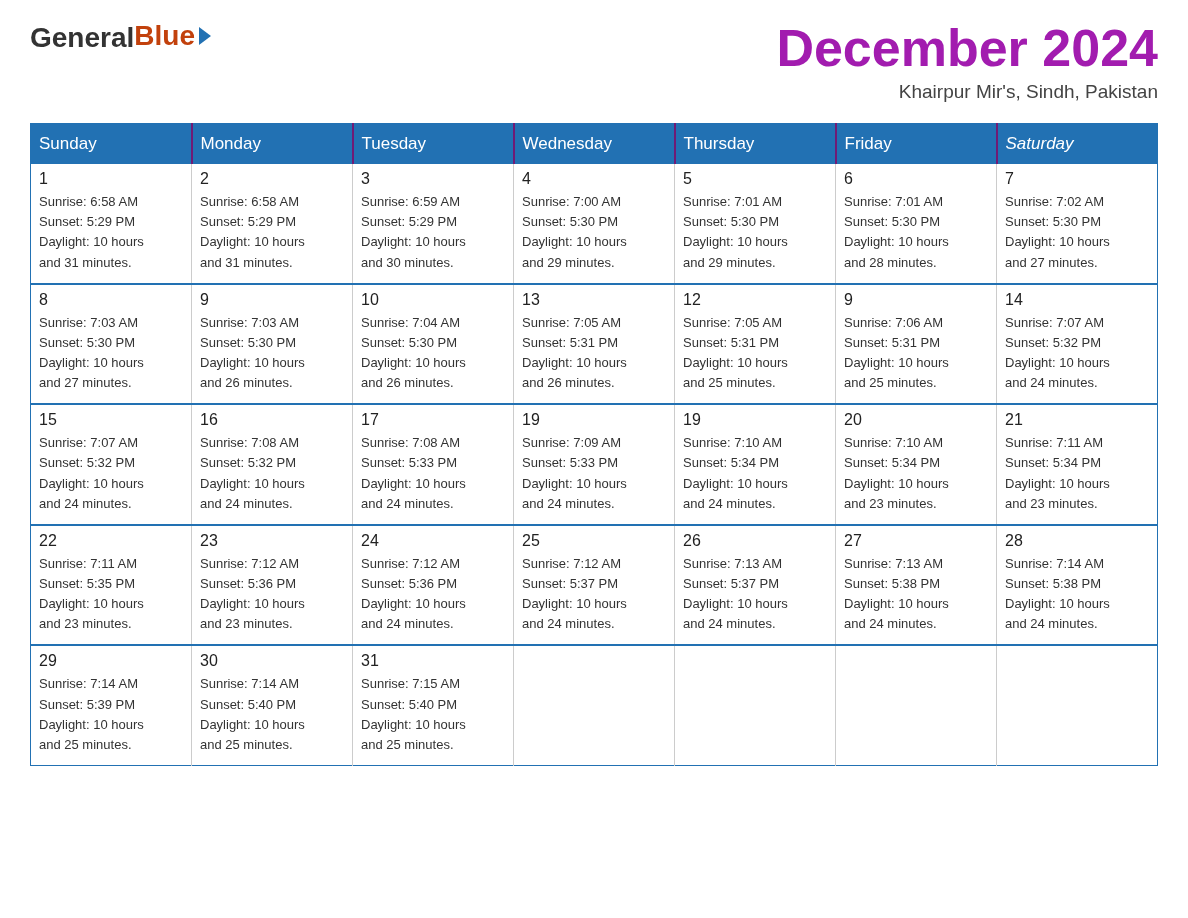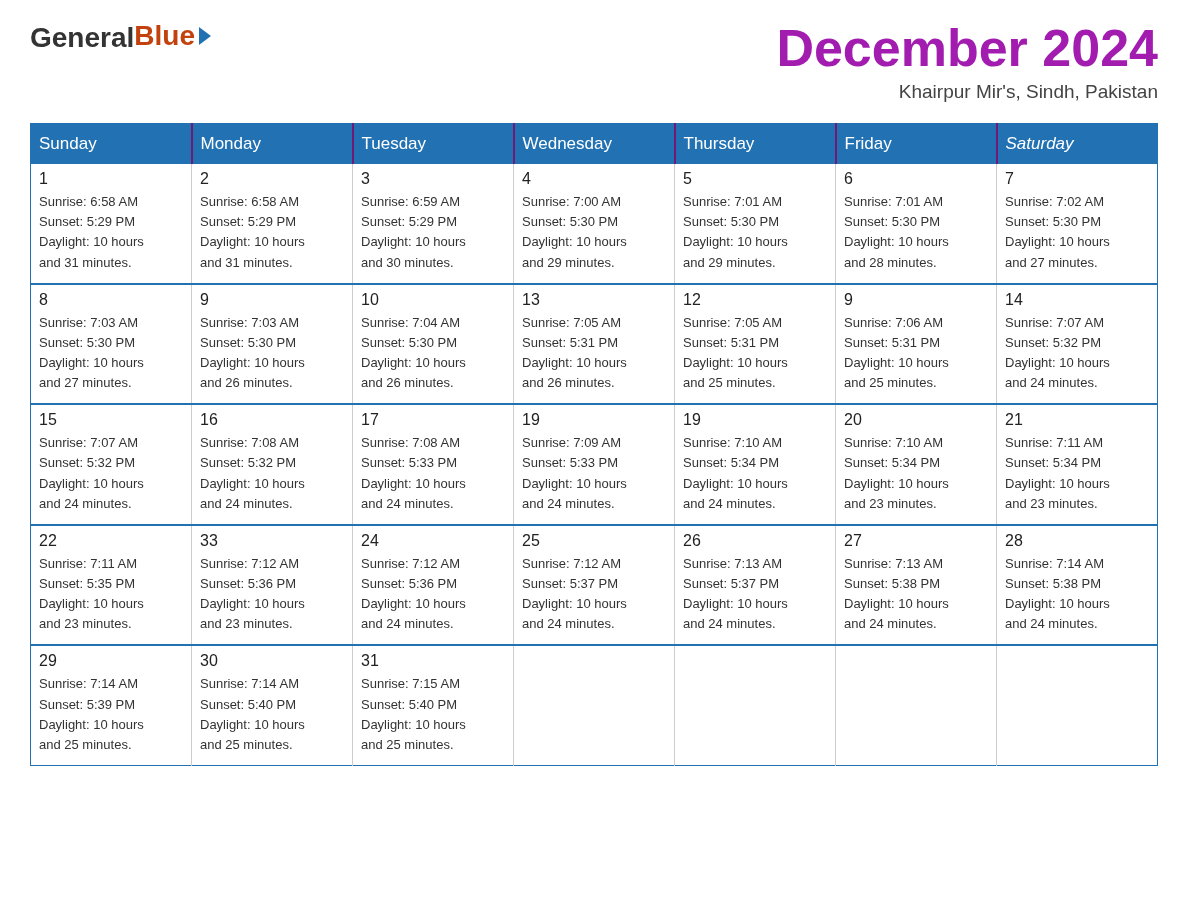--- a/index.html
+++ b/index.html
@@ -226,21 +226,21 @@
           <span class="day-number">21</span>
           <div class="day-info">Sunrise: 7:11 AM<br>Sunset: 5:34 PM<br>Daylight: 10 hours<br>and 23 minutes.</div>
         </td>
       </tr>
       <tr>
         <td>
           <span class="day-number">22</span>
           <div class="day-info">Sunrise: 7:11 AM<br>Sunset: 5:35 PM<br>Daylight: 10 hours<br>and 23 minutes.</div>
         </td>
         <td>
-          <span class="day-number">33</span>
+          <span class="day-number">23</span>
           <div class="day-info">Sunrise: 7:12 AM<br>Sunset: 5:36 PM<br>Daylight: 10 hours<br>and 23 minutes.</div>
         </td>
         <td>
           <span class="day-number">24</span>
           <div class="day-info">Sunrise: 7:12 AM<br>Sunset: 5:36 PM<br>Daylight: 10 hours<br>and 24 minutes.</div>
         </td>
         <td>
           <span class="day-number">25</span>
           <div class="day-info">Sunrise: 7:12 AM<br>Sunset: 5:37 PM<br>Daylight: 10 hours<br>and 24 minutes.</div>
         </td>

